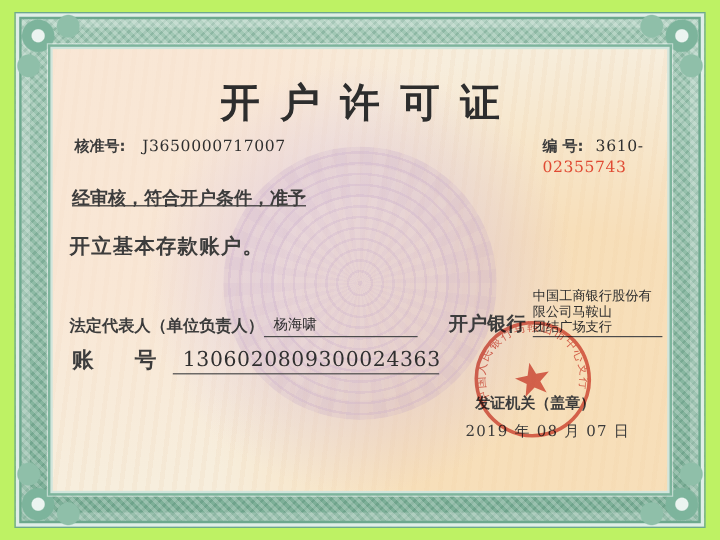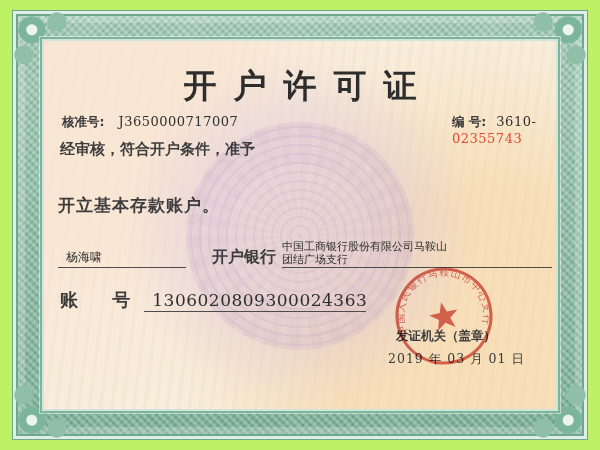--- a/index.html
+++ b/index.html
@@ -43,21 +43,21 @@
     opacity:.75;}
   
   .t{position:absolute;color:#333;}
   .title{left:0;right:0;top:64px;text-align:center;font-size:33px;font-weight:700;color:#2d2d2d;
          letter-spacing:17px;text-indent:17px;}
   .lbl{font-family:"DejaVu Sans","Liberation Sans",sans-serif;font-weight:700;color:#3c3c3c;}
   .val{font-family:"DejaVu Serif","Liberation Serif",serif;color:#2f2f2f;}
   .meta{top:114px;font-size:12.5px;}
   .meta .num{font-size:13px;letter-spacing:.5px;}
   .red{color:#e04a33;}
-  .row-review{left:60px;right:50px;top:140px;display:flex;align-items:flex-start;font-size:15px;}
+  .row-review{left:60px;right:50px;top:156px;display:flex;align-items:flex-start;font-size:15px;text-decoration:underline;}
   .row-review .lbl{white-space:nowrap;}
   .uline{border-bottom:1.5px solid #4b4b4b;}
   .company{flex:1;font-size:12.5px;padding:0 4px 1px 10px;white-space:nowrap;margin-right:10px;}
   .open-line{left:58px;top:194px;font-size:17px;letter-spacing:1px;}
   .row-rep{left:58px;right:48px;top:240px;display:flex;align-items:flex-end;}
   .rep-label{font-size:13.5px;white-space:nowrap;}
   .rep-name{width:118px;font-size:12px;padding:0 2px 1px 8px;white-space:nowrap;}
   .bank-label{font-size:16px;white-space:nowrap;margin-left:26px;margin-right:6px;}
   .bank-val{flex:1;font-size:11px;line-height:13px;padding-bottom:1px;}
   .row-acct{left:60px;top:288px;display:flex;align-items:flex-end;}
@@ -96,35 +96,36 @@
   </div>
 
   <div class="t row-review">
     <span class="lbl">经审核，</span>
     <span class="lbl">符合开户条件，准予</span>
   </div>
 
   <div class="t open-line lbl">开立基本存款账户。</div>
 
   <div class="t row-rep">
+    <span class="lbl rep-label">法定代表人（单位负责人）</span>
     <span class="val rep-name uline">杨海啸</span>
     <span class="lbl bank-label">开户银行</span>
     <span class="bank-val uline">
       <span class="val" style="display:block;">中国工商银行股份有限公司马鞍山</span>
       <span class="val" style="display:block;">团结广场支行</span>
     </span>
   </div>
 
   <div class="t row-acct">
     <span class="lbl acct-label">账  号</span>
     <span class="val acct-num uline">1306020809300024363</span>
   </div>
 
   <div class="t issuer lbl">发证机关（盖章）</div>
-  <div class="t date val">2019 年 03 月 01 日</div>
+  <div class="t date val">2019 年 08 月 07 日</div>
 
   <svg class="seal" viewBox="0 0 104 104">
     <defs>
       <path id="sealArc" d="M 14 64 A 40 40 0 1 1 90 64" fill="none"></path>
     </defs>
     <circle cx="52" cy="52" r="47" fill="none" stroke="#d5564a" stroke-width="3"></circle>
     <polygon fill="#d5564a" points="52,38 55.6,48.2 66.4,48.4 57.8,54.9 61,65.2 52,59 43,65.2 46.2,54.9 37.6,48.4 48.4,48.2"></polygon>
     <text font-size="10" fill="#d5564a" font-family="'DejaVu Sans','Liberation Sans',sans-serif" letter-spacing="1">
       <textPath href="#sealArc" startOffset="2">中国人民银行马鞍山市中心支行</textPath>
     </text>

